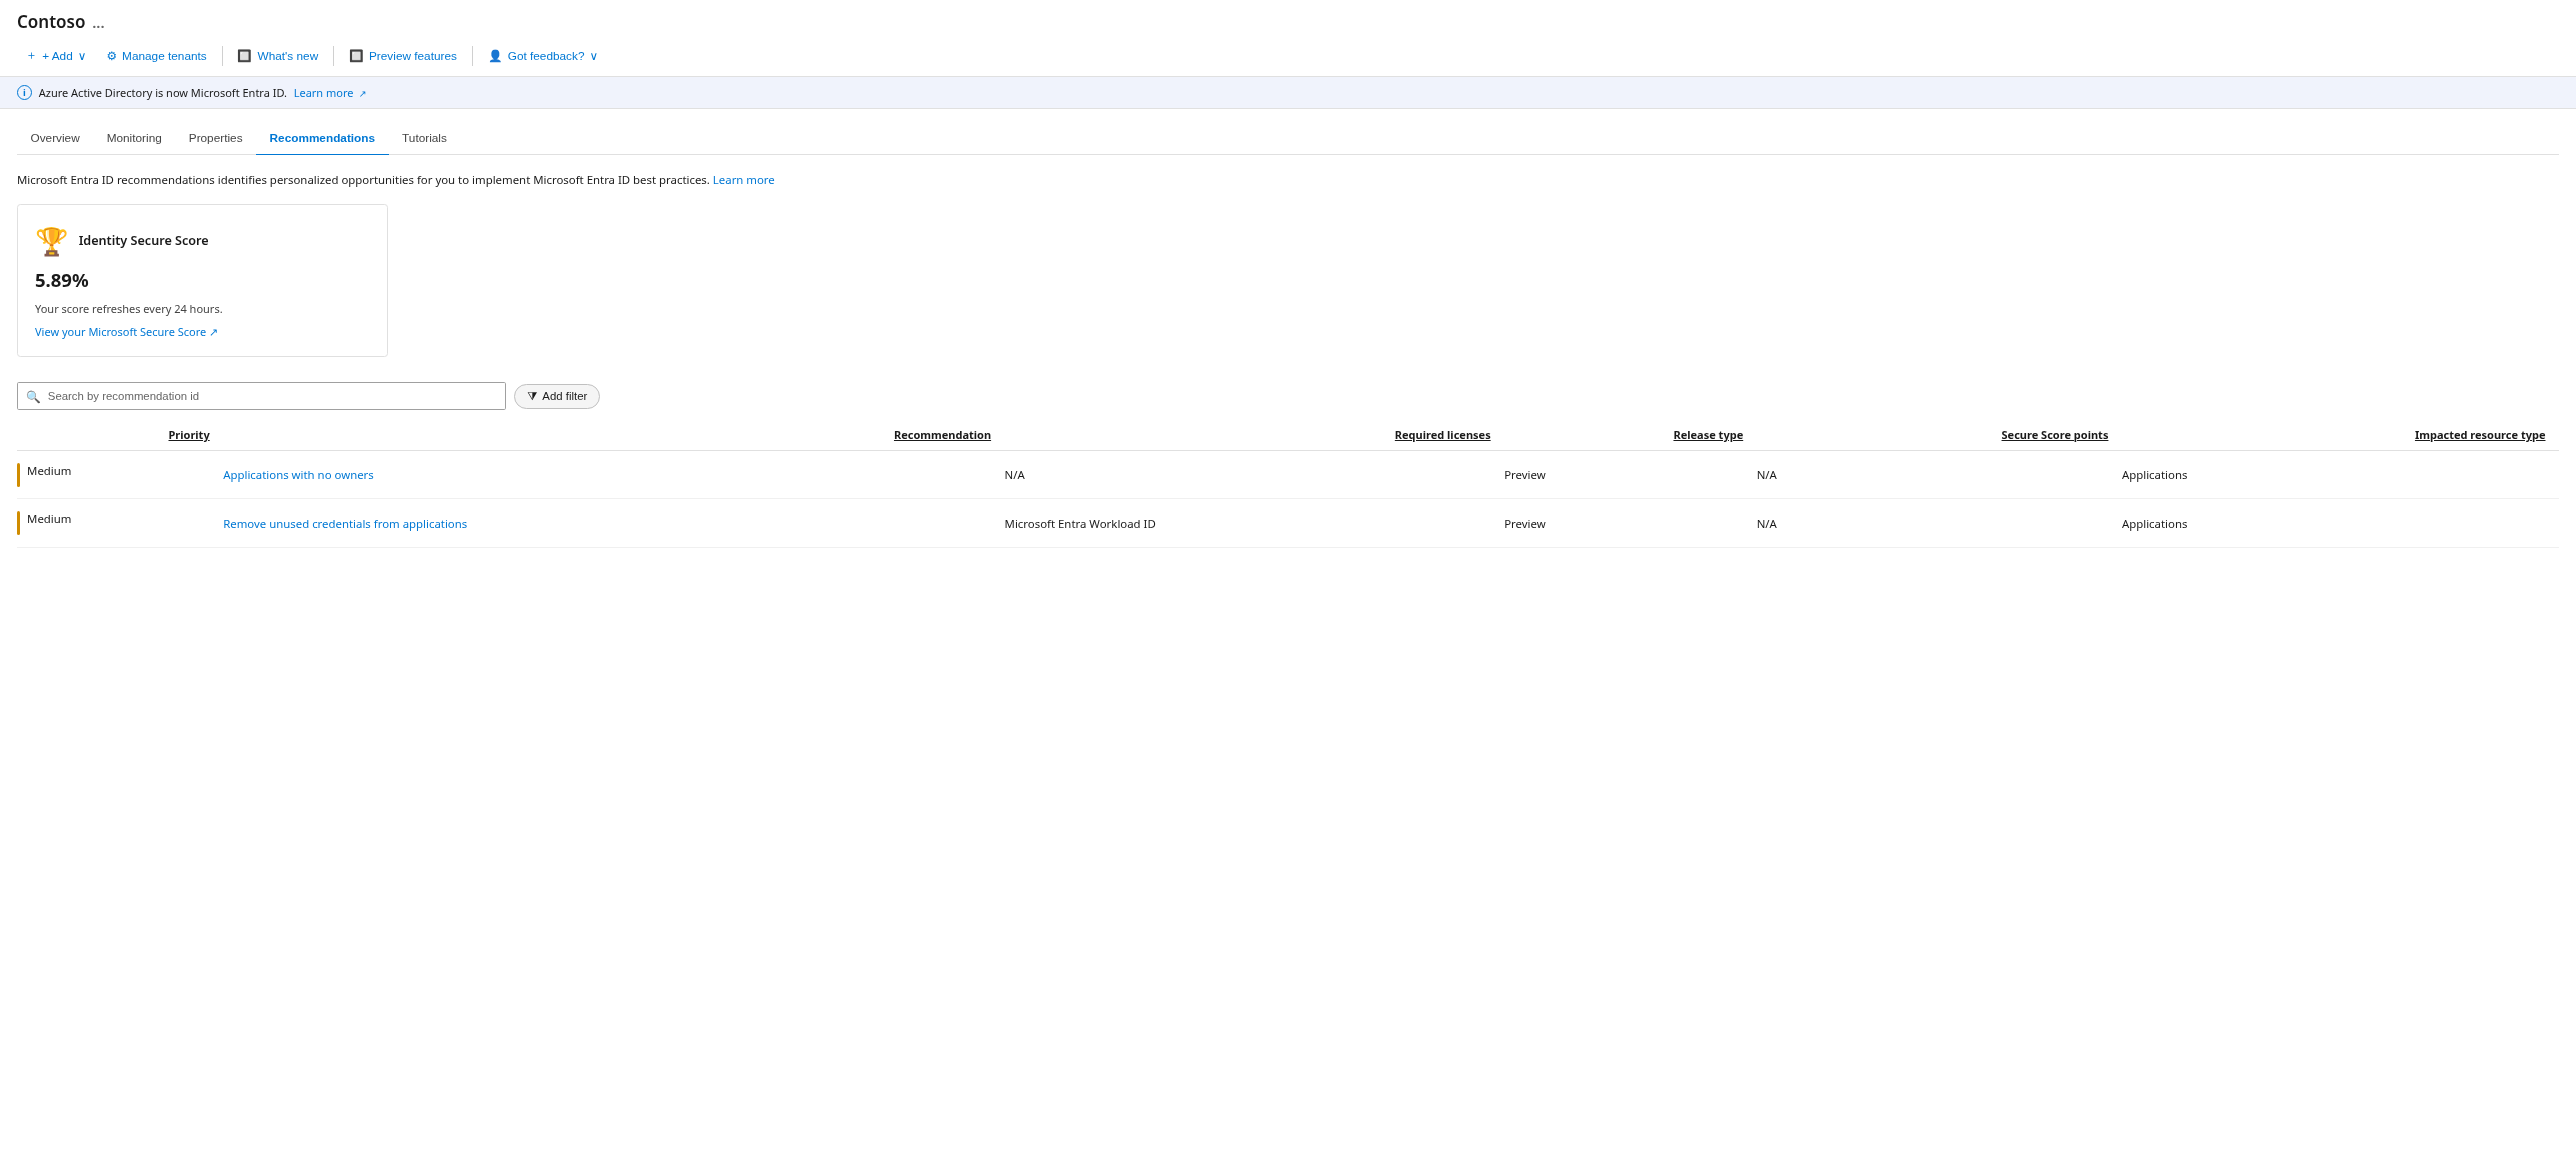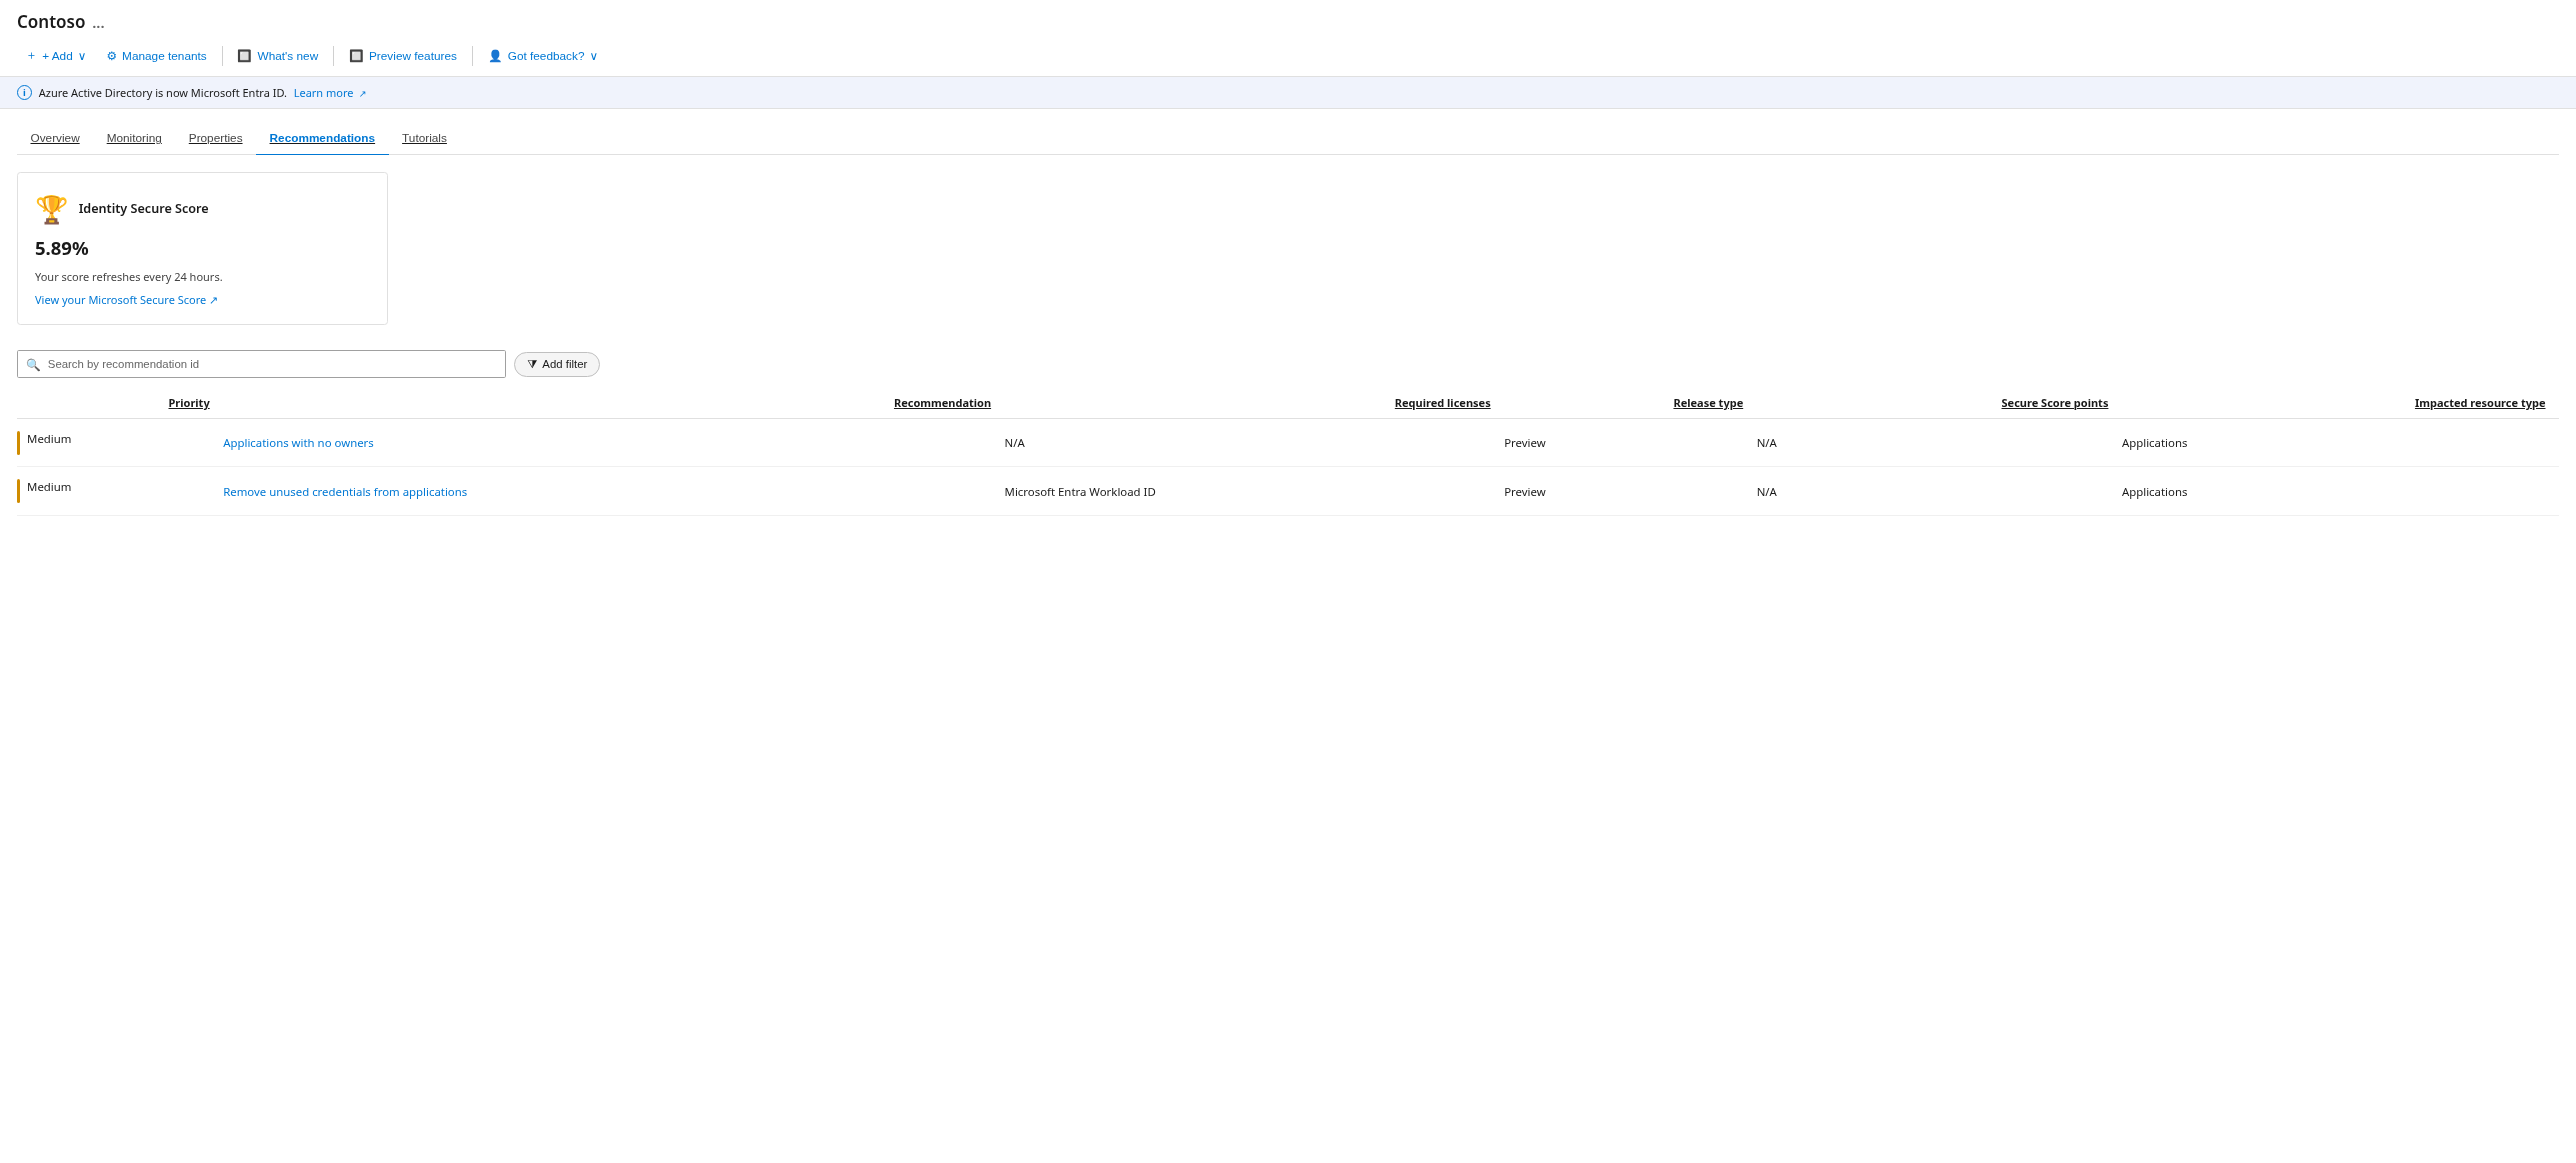--- a/index.html
+++ b/index.html
@@ -11,21 +11,21 @@
     
     .toolbar { display: flex; align-items: center; gap: 3.4px; flex-wrap: wrap; }
     .toolbar-btn { display: flex; align-items: center; gap: 5px; padding: 5px 8.4px; border: none; background: transparent; color: #0078d4; cursor: pointer; font-size: 11.8px; border-radius: 3.4px; }
     .toolbar-separator { width: 0.8px; height: 20px; background: #d0d0d0; margin: 0 3.4px; }
     
     .info-banner { background: #f0f3fc; padding: 8.4px 17px; display: flex; align-items: center; gap: 6.7px; font-size: 11px; color: #1a1a1a; border-bottom: 0.8px solid #e0e0e0; }
     .info-banner a { color: #0078d4; text-decoration: none; }
     
     .main-content { padding: 13.5px 17px; }
     
-    .nav-tabs { display: flex; gap: 0; border-bottom: 0.8px solid #e0e0e0; margin-bottom: 17px; text-decoration: underline; }
+    .nav-tabs { display: flex; gap: 0; border-bottom: 0.8px solid #e0e0e0; margin-bottom: 17px; }
     .nav-tab { padding: 8.4px 13.5px; border: none; background: transparent; cursor: pointer; font-size: 11.8px; color: #444; border-bottom: 1.7px solid transparent; margin-bottom: -0.8px; }
     .nav-tab.active { color: #0078d4; border-bottom: 1.7px solid #0078d4; font-weight: 600; text-align: right; }
     
     .page-description { font-size: 11.4px; color: #1a1a1a; margin-bottom: 17px; }
     .page-description a { color: #0078d4; text-decoration: none; }
     
     .score-card { border: 0.8px solid #e0e0e0; border-radius: 3.4px; padding: 17px; max-width: 371px; display: flex; flex-direction: column; gap: 8.4px; margin-bottom: 25px; }
     .score-card-header { display: flex; align-items: center; gap: 10px; }
     .trophy-icon { font-size: 27px; }
     .score-card-title { font-size: 12.6px; font-weight: 600; }
@@ -102,20 +102,26 @@
 
 <div class="main-content">
   <nav class="nav-tabs">
     <button class="nav-tab">Overview</button>
     <button class="nav-tab">Monitoring</button>
     <button class="nav-tab">Properties</button>
     <button class="nav-tab active">Recommendations</button>
     <button class="nav-tab">Tutorials</button>
   </nav>
 
+  <p class="page-description">
+    <span>Microsoft Entra ID recommendations identifies personalized opportunities for you to implement Microsoft Entra ID best practices.</span>
+    <a href="#">
+      <span>Learn more</span>
+    </a>
+  </p>
 
   <div class="score-card">
     <div class="score-card-header">
       <span class="trophy-icon">🏆</span>
       <span class="score-card-title">Identity Secure Score</span>
     </div>
     <div class="score-value">5.89%</div>
     <div class="score-refresh">Your score refreshes every 24 hours.</div>
     <a href="#" class="score-link">
       <span>View your Microsoft Secure Score ↗</span>

